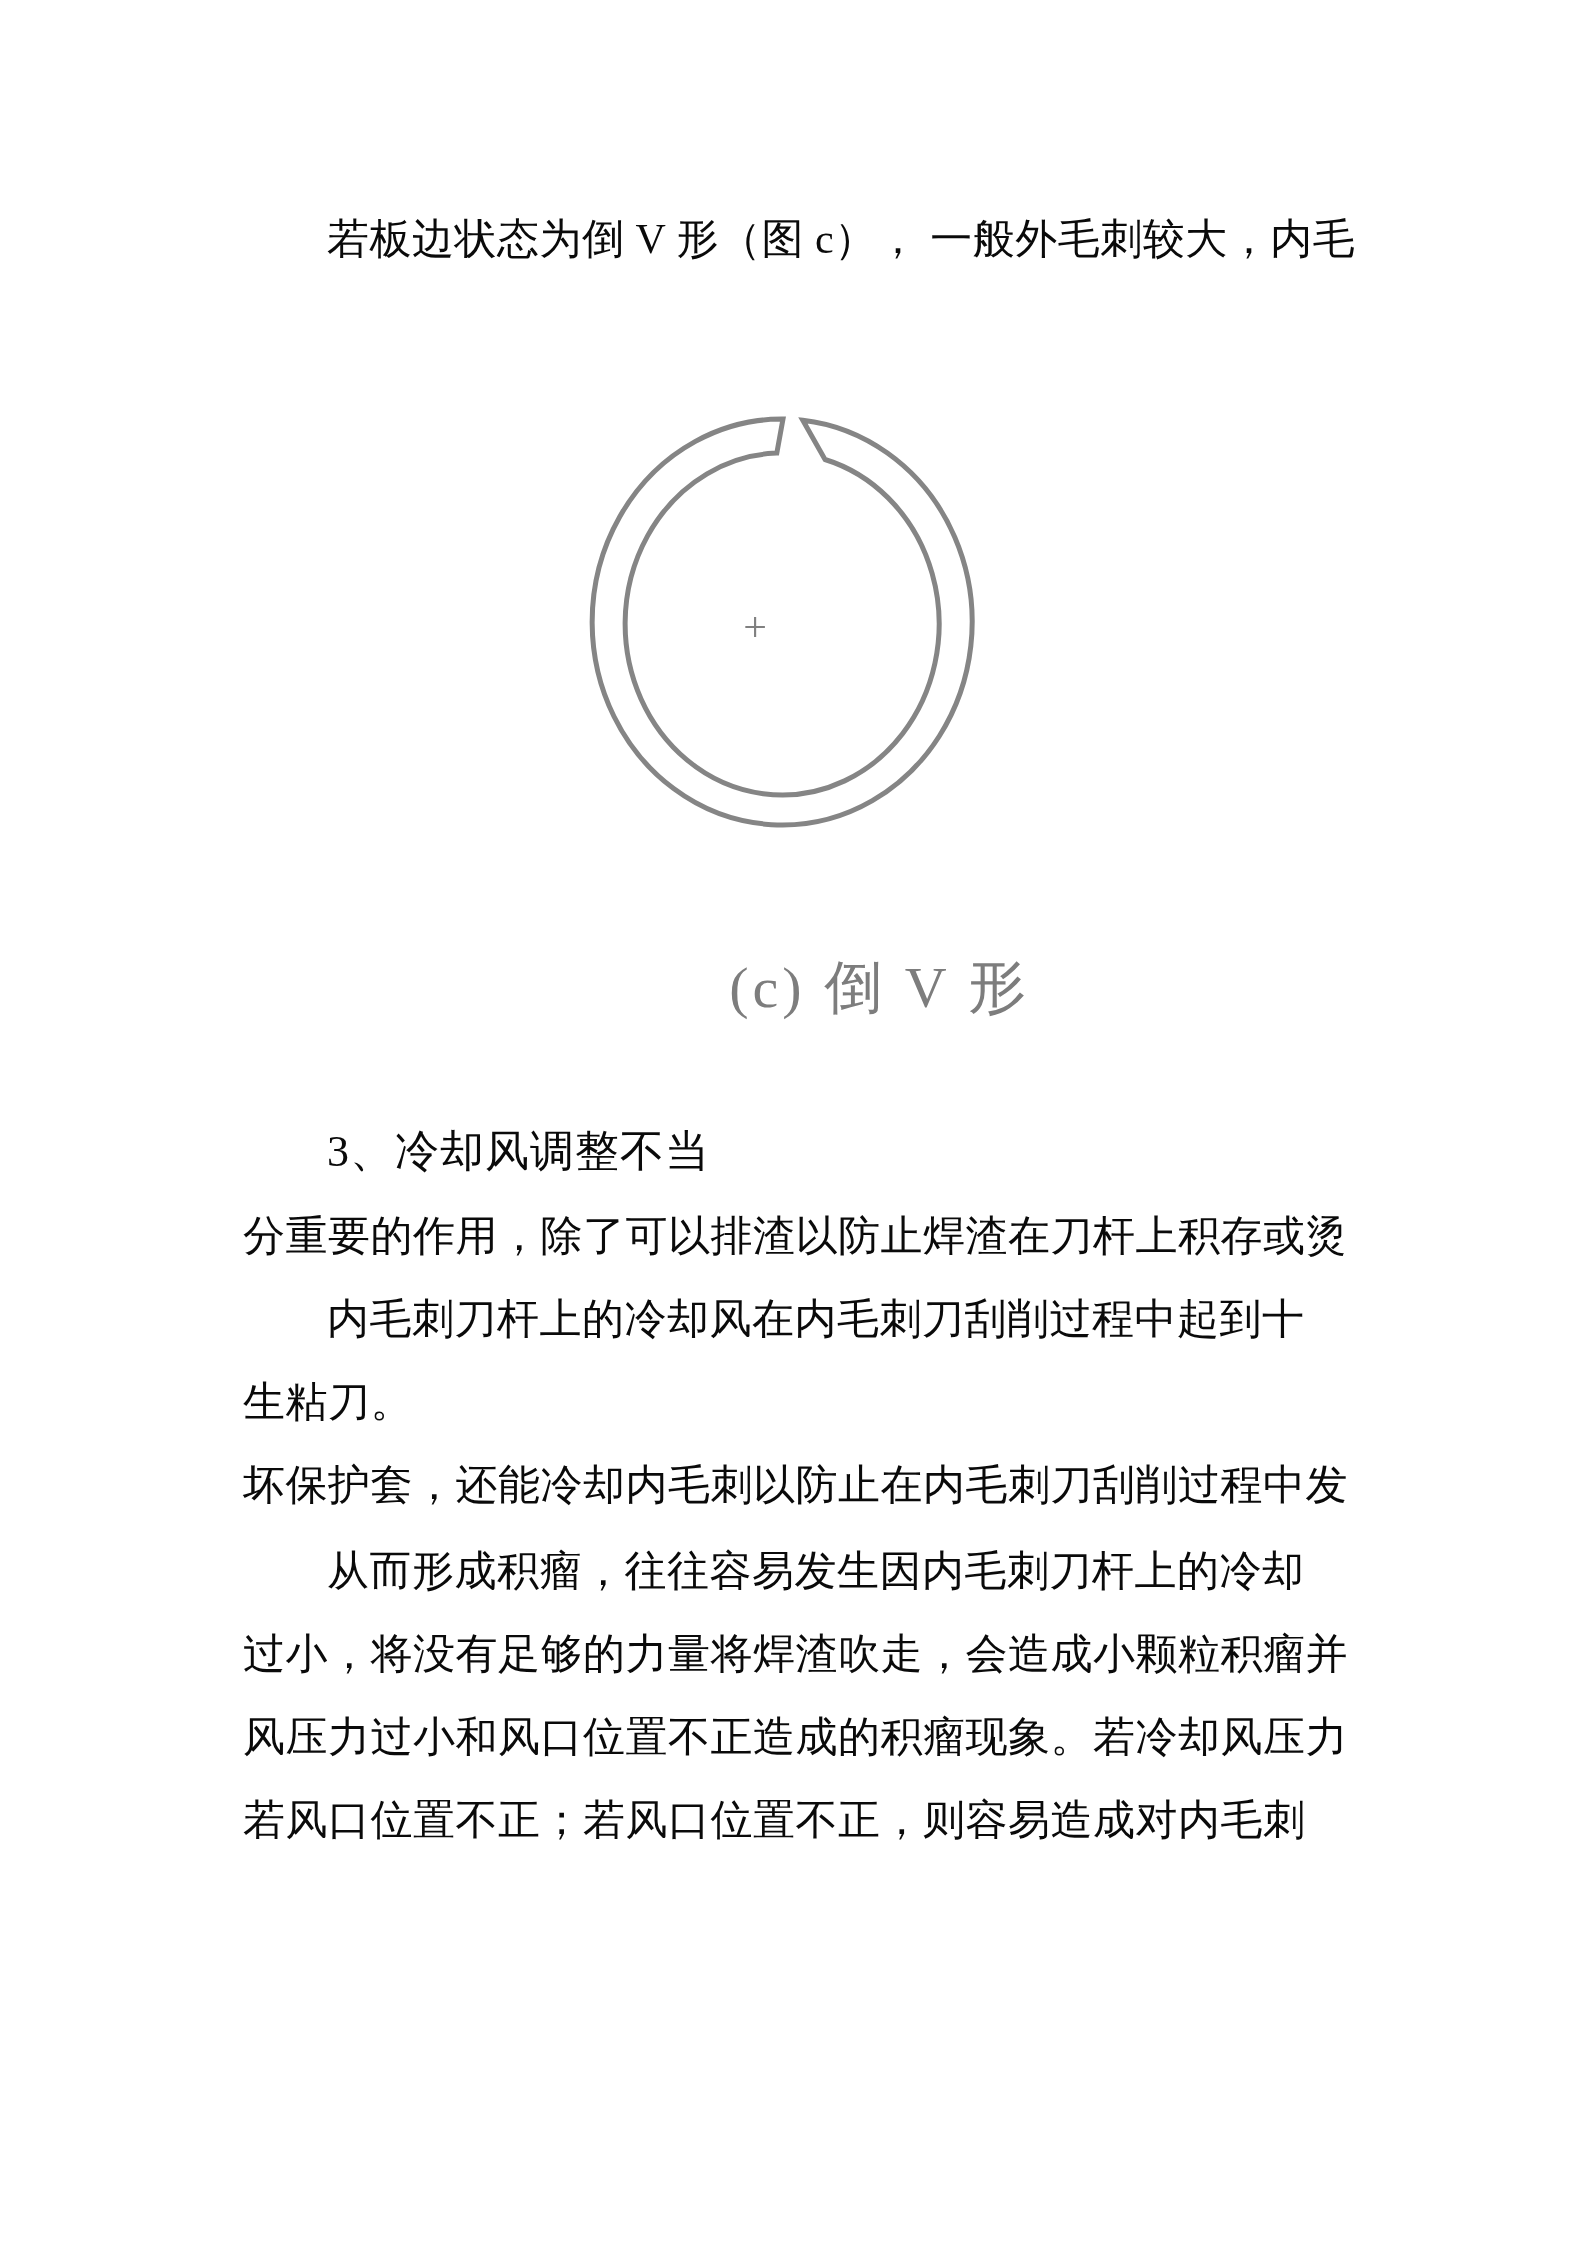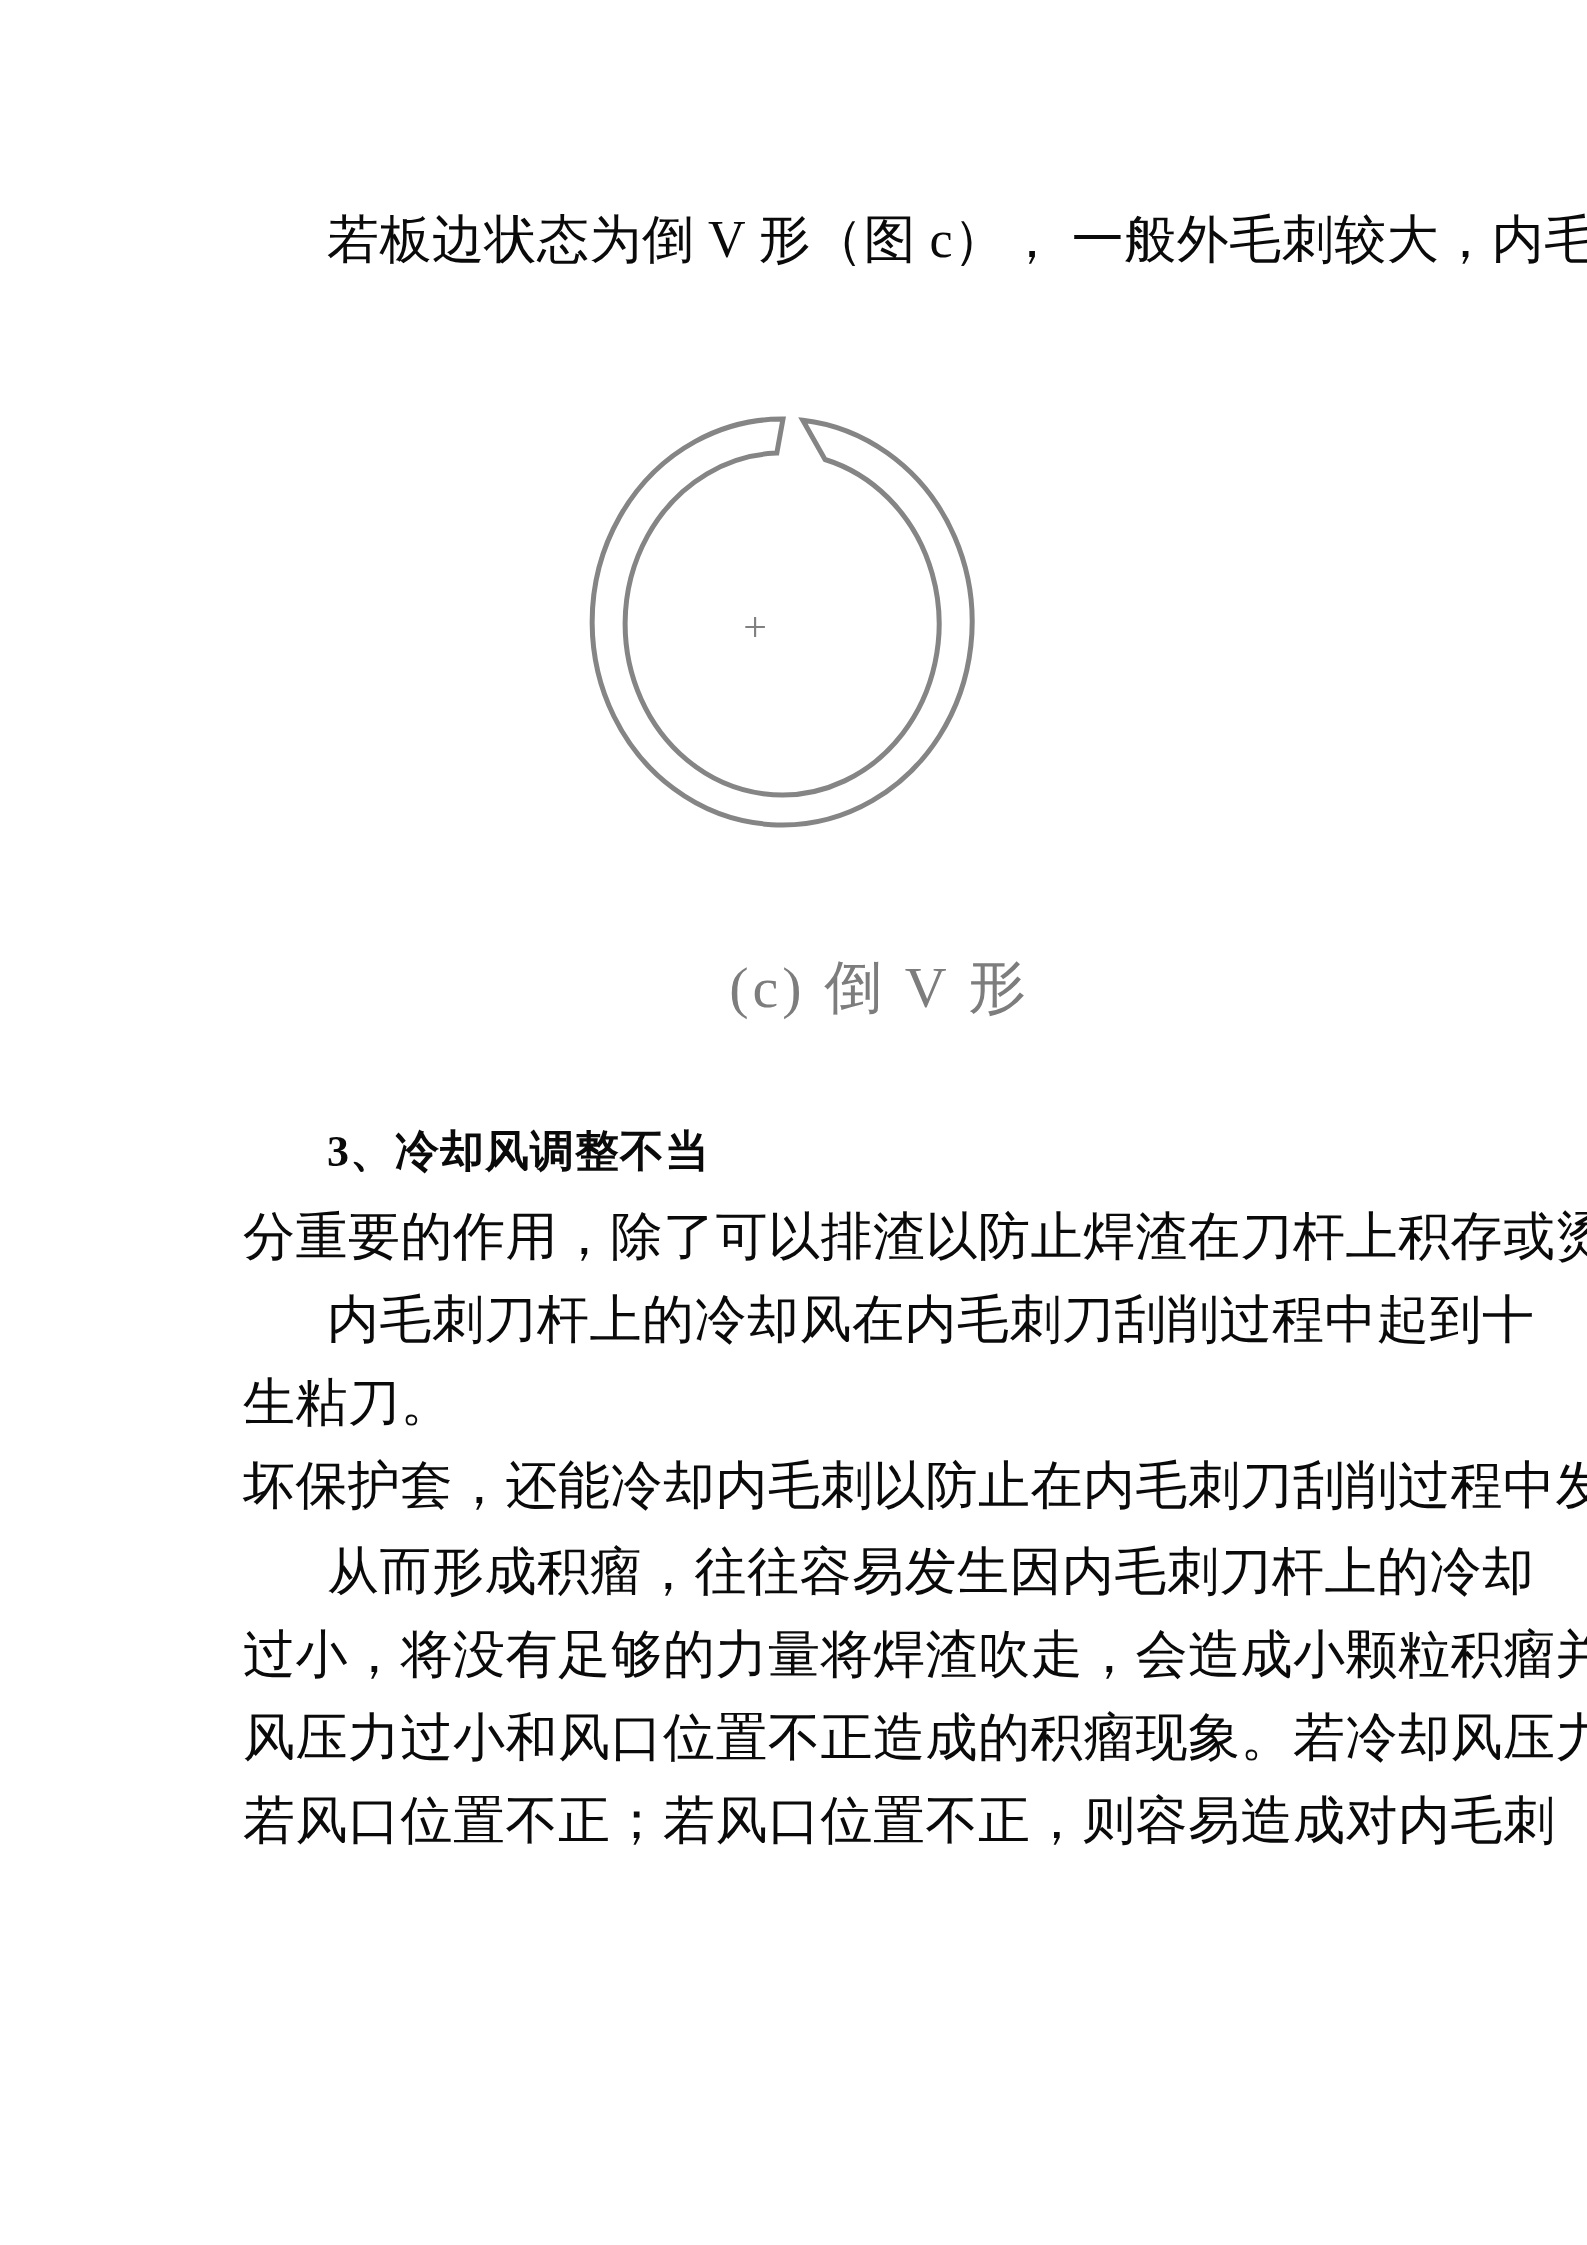--- a/index.html
+++ b/index.html
@@ -11,34 +11,34 @@
     overflow: hidden;
     font-family: "Liberation Serif", "DejaVu Serif", serif;
     color: #0a0a0a;
   }
   .para {
     position: absolute;
     left: 243px;
     width: 1180px;
   }
   .line {
-    font-size: 52px;
+    font-size: 42px;
     line-height: 83px;
     height: 83px;
     white-space: nowrap;
     letter-spacing: 0.5px;
   }
   .indent { padding-left: 84px; }
   .heading {
     position: absolute;
     left: 327px;
     top: 1110px;
     font-size: 44px;
     line-height: 83px;
-    font-weight: bold;
+    font-weight: normal;
     letter-spacing: 1px;
     white-space: nowrap;
   }
   .figure-svg {
     position: absolute;
     left: 560px;
     top: 390px;
     filter: blur(0.7px);
   }
   .figure-caption {

